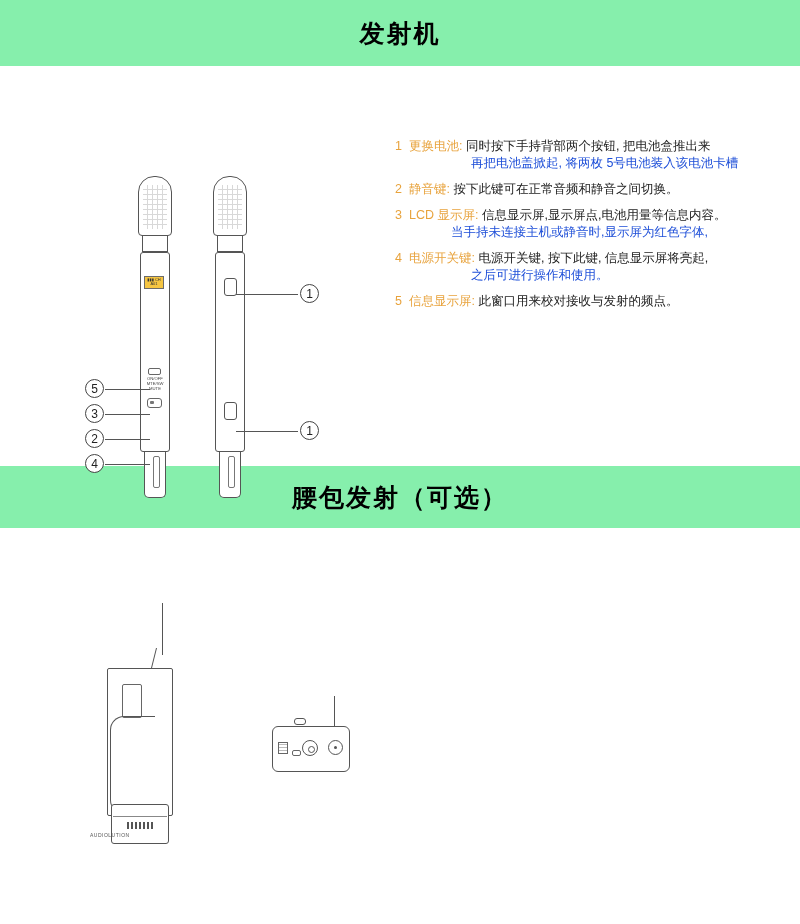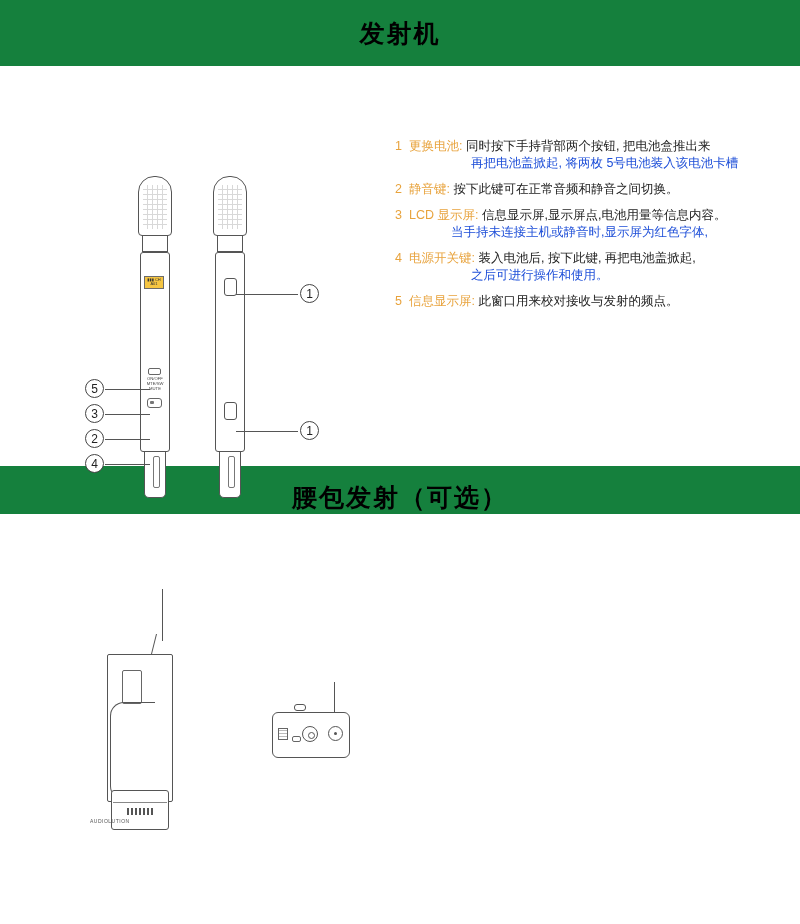--- a/index.html
+++ b/index.html
@@ -6,30 +6,30 @@
   body{
     width:800px;height:924px;
     background:#ffffff;
     font-family:"Liberation Sans","DejaVu Sans",sans-serif;
     color:#111;
     position:relative;
     overflow:hidden;
   }
   .section-header{
     width:100%;
-    background:#15803d;
+    background:#86efac;
     text-align:center;
     font-size:25px;
     font-weight:bold;
     letter-spacing:2px;
     color:#000;
     box-sizing:border-box;
   }
   #header1{height:66px;line-height:66px;}
-  #header2{height:48px;line-height:62px;margin-top:0;}
+  #header2{height:62px;line-height:62px;margin-top:0;}
 
   .panel{position:relative;width:800px;}
   #panel1{height:400px;}
   #panel2{height:396px;}
 
   
   .txtlist{position:absolute;font-size:12.5px;line-height:17px;}
   .trow{display:flex;margin-bottom:9px;}
   .tnum{color:#e8a33d;width:14px;flex:none;font-size:12.5px;}
   .tbody{}
@@ -247,21 +247,21 @@
       <div class="tbody">
         <span class="tterm">LCD 显示屏:</span>
         <span class="tdesc">信息显示屏,显示屏点,电池用量等信息内容。</span>
         <span class="tcont" style="margin-left:42px;">当手持未连接主机或静音时,显示屏为红色字体,</span>
       </div>
     </div>
     <div class="trow">
       <div class="tnum">4</div>
       <div class="tbody">
         <span class="tterm">电源开关键:</span>
-        <span class="tdesc">装入电池后, 按下此键, 再把电池盖掀起,</span>
+        <span class="tdesc">电源开关键, 按下此键, 信息显示屏将亮起,</span>
         <span class="tcont" style="margin-left:62px;">之后可进行操作和使用。</span>
       </div>
     </div>
     <div class="trow">
       <div class="tnum">5</div>
       <div class="tbody">
         <span class="tterm">信息显示屏:</span>
         <span class="tdesc">此窗口用来校对接收与发射的频点。</span>
       </div>
     </div>

